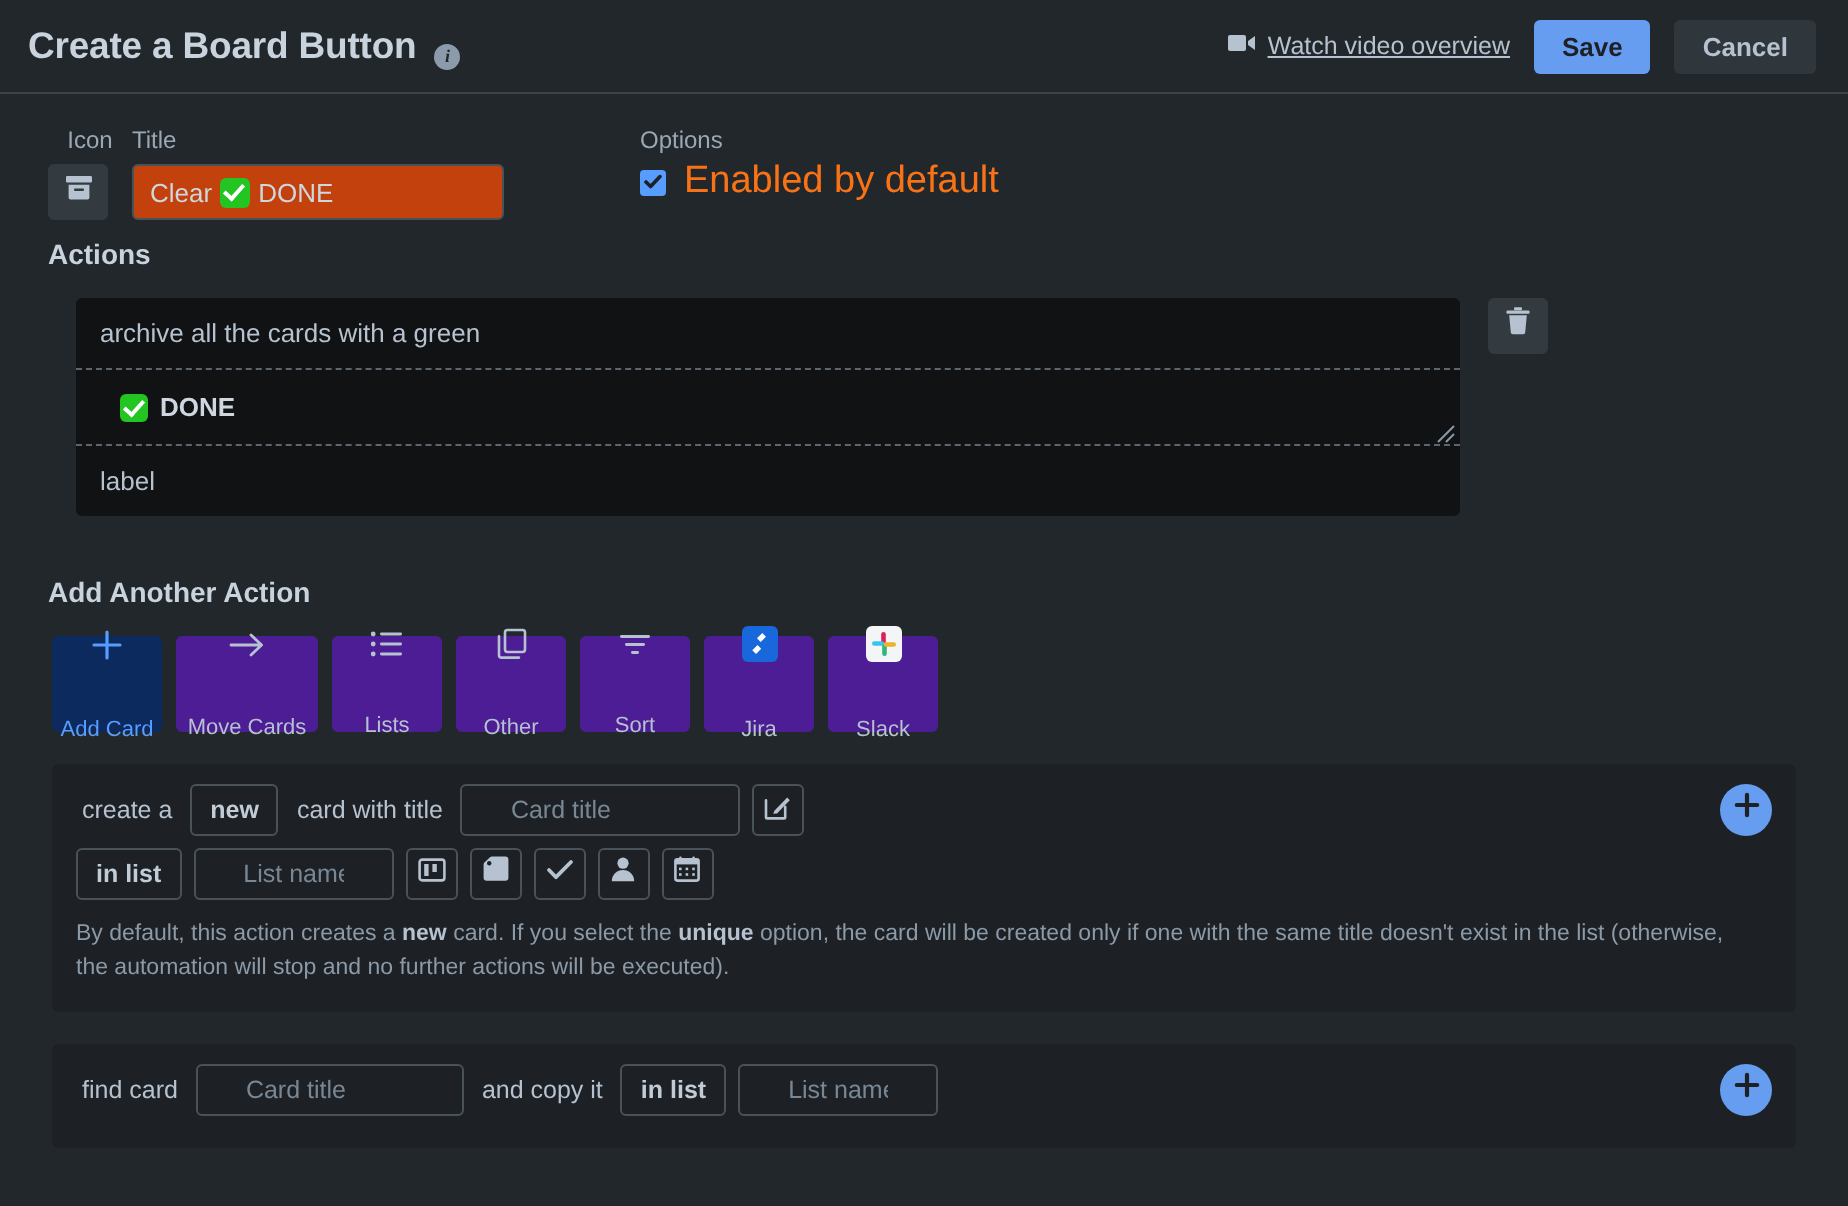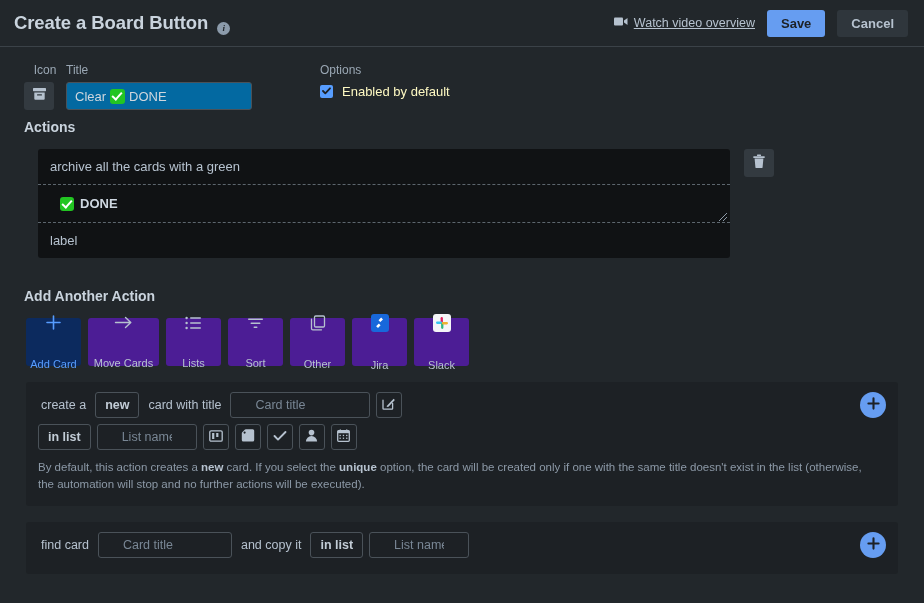--- a/index.html
+++ b/index.html
@@ -93,21 +93,21 @@
     border-radius: 3px;
     display: flex;
     align-items: center;
     justify-content: center;
     cursor: pointer;
   }
   .title-col { width: 186px; }
   .title-input {
     width: 100%;
     height: 28px;
-    background: #0369a1;
+    background: #c2410c;
     border: 1px solid #4a5259;
     border-radius: 3px;
     color: #cfd6dd;
     font-size: 13px;
     padding: 0 8px;
     font-family: "Liberation Sans", sans-serif;
     display: flex;
     align-items: center;
     gap: 4px;
   }
@@ -120,21 +120,21 @@
   }
   .checkbox {
     width: 13px; height: 13px;
     background: #579dff;
     border-radius: 2px;
     display: flex;
     align-items: center;
     justify-content: center;
     cursor: pointer;
   }
-  .checkbox-label { font-size: 13px; color: #fef9c3; }
+  .checkbox-label { font-size: 19px; color: #f97316; }
 
   .section-title {
     font-size: 14px;
     font-weight: bold;
     color: #c9d3dd;
     margin-top: 9px;
     margin-bottom: 0;
   }
 
   
@@ -423,36 +423,36 @@
           <circle cx="1.6" cy="7" r="1.2" fill="#b6c2cf"></circle>
             <rect x="5" y="6.2" width="11" height="1.5" rx="0.7" fill="#b6c2cf"></rect>
           <circle cx="1.6" cy="12" r="1.2" fill="#b6c2cf"></circle>
             <rect x="5" y="11.2" width="11" height="1.5" rx="0.7" fill="#b6c2cf"></rect>
         </svg>
       </span>
       <span class="tab-label">Lists</span>
     </div>
     <div class="tab">
       <span>
+        <svg width="16" height="16" viewBox="0 0 16 16">
+          <rect x="4.5" y="1" width="10" height="11" rx="1.2" fill="none" stroke="#b6c2cf" stroke-width="1.3"></rect>
+          <path d="M11.5 14.8 H2.8 a1.3 1.3 0 0 1 -1.3 -1.3 V4.2" fill="none" stroke="#b6c2cf" stroke-width="1.3" stroke-linecap="round"></path>
+        </svg>
+      </span>
+      <span class="tab-label">Other</span>
+    </div>
+    <div class="tab">
+      <span>
         <svg width="17" height="13" viewBox="0 0 17 13">
           <rect x="1" y="1.5" width="15" height="1.5" rx="0.7" fill="#b6c2cf"></rect>
           <rect x="3.5" y="5.5" width="10" height="1.5" rx="0.7" fill="#b6c2cf"></rect>
           <rect x="6.5" y="9.5" width="4" height="1.5" rx="0.7" fill="#b6c2cf"></rect>
         </svg>
       </span>
       <span class="tab-label">Sort</span>
-    </div>
-    <div class="tab">
-      <span>
-        <svg width="16" height="16" viewBox="0 0 16 16">
-          <rect x="4.5" y="1" width="10" height="11" rx="1.2" fill="none" stroke="#b6c2cf" stroke-width="1.3"></rect>
-          <path d="M11.5 14.8 H2.8 a1.3 1.3 0 0 1 -1.3 -1.3 V4.2" fill="none" stroke="#b6c2cf" stroke-width="1.3" stroke-linecap="round"></path>
-        </svg>
-      </span>
-      <span class="tab-label">Other</span>
     </div>
     <div class="tab">
       <span>
         <svg width="18" height="18" viewBox="0 0 18 18">
           <rect width="18" height="18" rx="3" fill="#1868db"></rect>
           <path d="M12.6 4.4 L8.2 8.8 l1.9 1.9 -2.7 2.8 L5.4 11.5 9.8 7.1 7.9 5.2 10.7 2.4 z" fill="#fff" transform="translate(0,1.2) scale(0.95)"></path>
         </svg>
       </span>
       <span class="tab-label">Jira</span>
     </div>

